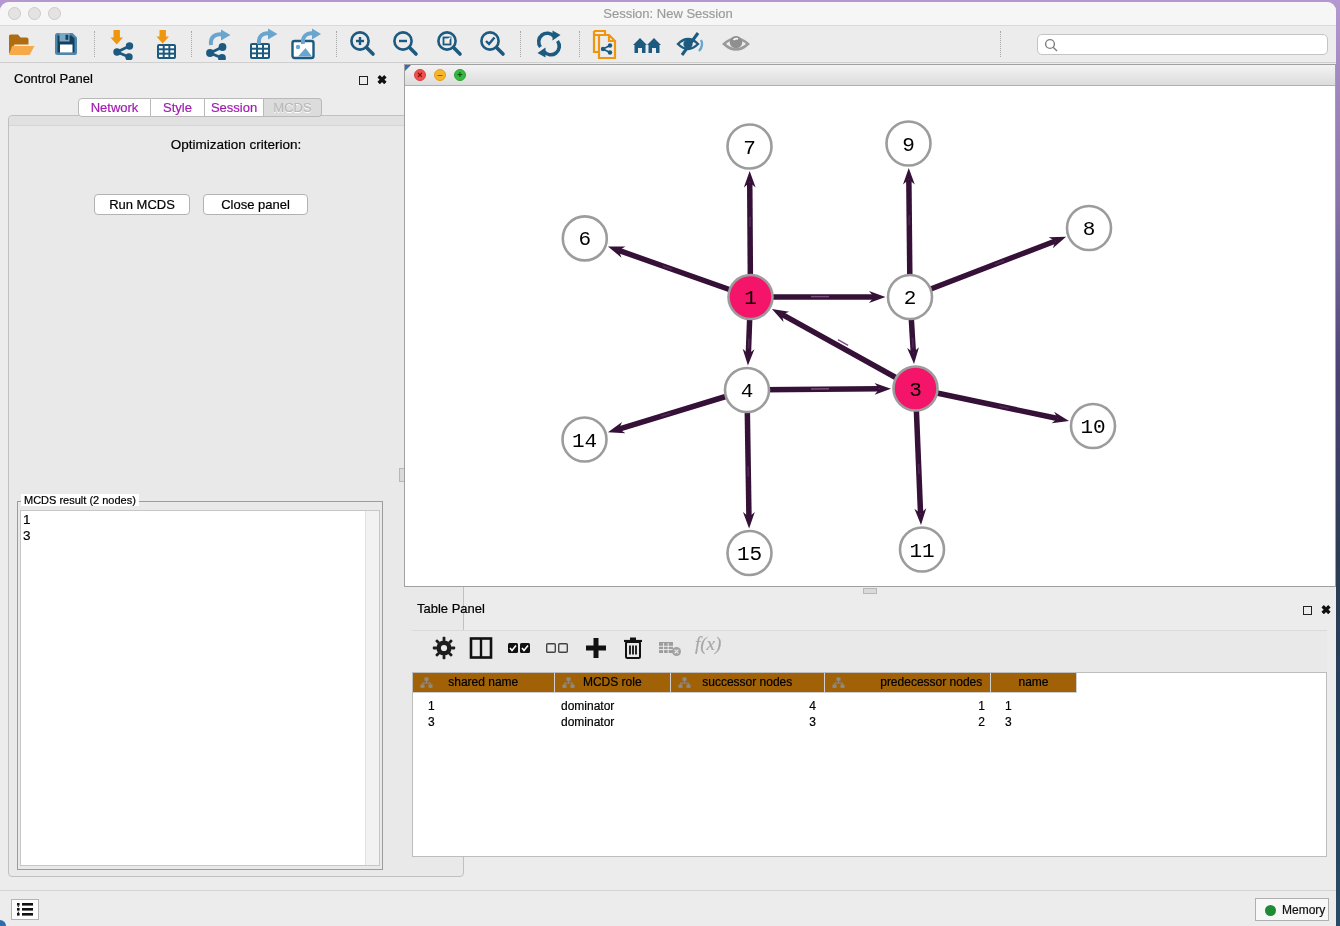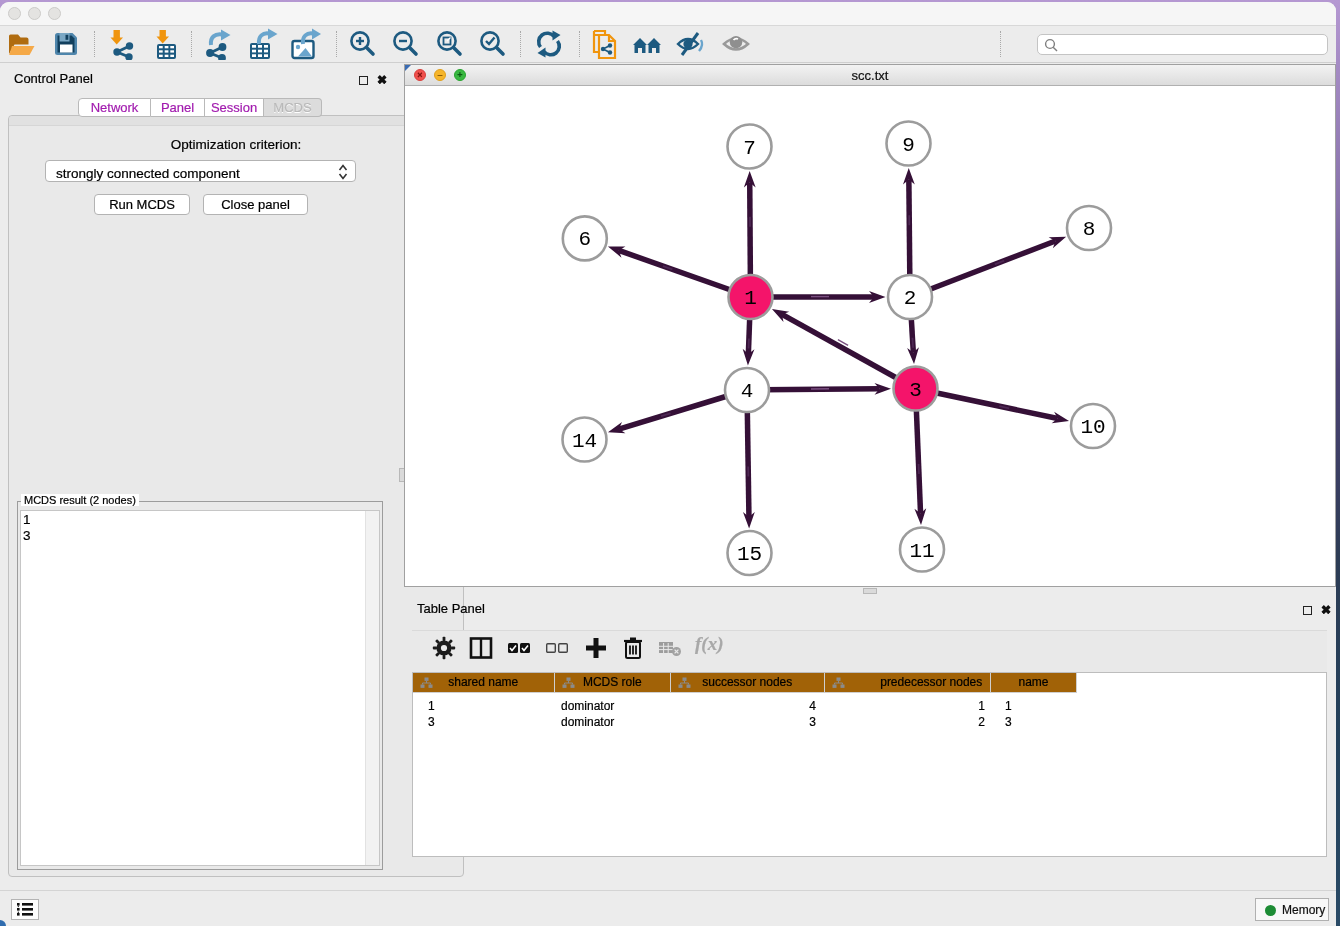--- a/index.html
+++ b/index.html
@@ -28,21 +28,21 @@
 #cp-box { position:absolute; left:8px; top:52px; width:456px; height:762px; background:#e9e9e9; border:1px solid #c0c0c0; border-radius:4px; }
 #cp-tabstrip { position:absolute; left:0; top:0; right:0; height:10px; background:#e1e1e1; border-bottom:1px solid #d6d6d6; border-radius:4px 4px 0 0; }
 .wbtn { position:absolute; background:#fff; border:1px solid #b3b3b3; border-radius:4px; font-size:13px; text-align:center; line-height:19px; }
 #resbox { position:absolute; left:8px; top:385px; width:366px; height:369px; border:1px solid #9c9c9c; }
 #resbox .legend { position:absolute; left:3px; top:-8px; background:#ffffff; font-size:11px; padding:0 3px; }
 #nwin { position:absolute; left:404px; top:64px; width:932px; height:523px; background:#fff; border:1px solid #a0a0a0; }
 #ntitle { position:absolute; left:0; top:0; right:0; height:21px; background:linear-gradient(#f3f3f3,#dcdcdc); border-bottom:1px solid #b0b0b0; }
 #ntitle .txt { position:absolute; left:0; right:0; top:3px; text-align:center; font-size:13px; color:#111; }
 .mac { position:absolute; top:4px; width:12px; height:12px; border-radius:50%; font-size:9px; font-weight:bold; text-align:center; line-height:11px; }
 #tpanel { position:absolute; left:404px; top:595px; width:932px; height:295px; }
-#ttoolbar { position:absolute; left:8px; top:35px; width:915px; height:44px; background:#e9e9e9; border-top:1px solid #dadada; border-bottom:1px solid #dadada;font-weight:bold; }
+#ttoolbar { position:absolute; left:8px; top:35px; width:915px; height:44px; background:#e9e9e9; border-top:1px solid #dadada; border-bottom:1px solid #dadada; }
 .tti { position:absolute; top:4px; }
 #fx { position:absolute; left:283px; top:2px; font-family:"Liberation Serif",serif; font-style:italic; font-size:19px; color:#a8a8a8; }
 #ttable { position:absolute; left:8px; top:77px; width:915px; height:185px; background:#fff; border:1px solid #bdbdbd; }
 #thead { position:absolute; left:0; top:0; height:20px; display:flex; font-size:12px; color:#000; }
 #thead .hc { background:#a16207; border-right:1px solid #cfcfcf; border-bottom:1px solid #cfcfcf; text-align:center; line-height:19px; }
 .trow { position:absolute; font-size:12px; color:#000; }
 #btabs { position:absolute; left:289px; top:271px; height:19px; display:flex; font-size:13px; }
 #statusbar { position:absolute; left:0; top:890px; width:1336px; height:36px; background:#ececec; border-top:1px solid #d4d4d4; }
 #listbtn { position:absolute; left:11px; top:8px; width:28px; height:21px; background:#fdfdfd; border:1px solid #b4b4b4; }
 #membtn { position:absolute; left:1255px; top:7px; width:74px; height:23px; background:#f8f8f8; border:1px solid #b0b0b0; font-size:12px; color:#111; }
@@ -51,20 +51,21 @@
 .handle { position:absolute; background:#dadada; border:1px solid #b8b8b8; }
 #dockdot { position:absolute; left:-6px; top:920px; width:12px; height:12px; border-radius:50%; background:#2f6cae; }
 </style>
 </head>
 <body>
 <div id="winbg"></div>
 <div id="titlebar">
   <div class="tl" style="left:8px;"></div>
     <div class="tl" style="left:28px;"></div>
     <div class="tl" style="left:48px;"></div>
+  <div id="titletext">Session: New Session</div>
 </div>
 <div id="toolbar">
 <div class="sep" style="left:94px;"></div>
     <div class="sep" style="left:191px;"></div>
     <div class="sep" style="left:336px;"></div>
     <div class="sep" style="left:520px;"></div>
     <div class="sep" style="left:579px;"></div>
     <div class="sep" style="left:1000px;"></div>
 <svg class="tbi" style="left:6px;" width="32" height="32" viewBox="0 0 32 32">
 <path d="M3 26 L3 8 Q3 6.5 4.5 6.5 L12 6.5 L14.5 9.5 L20.5 9.5 Q22.5 9.5 22.5 11.5 L22.5 16.5 L8.5 16.5 Z" fill="#b06c10"></path>
@@ -192,34 +193,27 @@
         <circle cx="7" cy="7" r="4.4" fill="none" stroke="#7f7f7f" stroke-width="1.4"></circle>
         <line x1="10.2" y1="10.2" x2="14" y2="14" stroke="#7f7f7f" stroke-width="1.4"></line>
       </svg>
     </div>
 </div>
 <div id="cpanel">
   <div class="phead" style="left:14px; top:8px;">Control Panel</div>
   <div class="pbtns" style="left:359px; top:8px;"><span class="float-ico"></span><span class="close-ico">✖</span></div>
   <div id="cp-tabs">
     <div class="tab first" style="width:73px;">Network</div>
-    <div class="tab" style="width:54px;">Panel</div>
+    <div class="tab" style="width:54px;">Style</div>
     <div class="tab" style="width:59px;">Session</div>
     <div class="tab last sel" style="width:58px;">MCDS</div>
   </div>
   <div id="cp-box">
     <div id="cp-tabstrip"></div>
     <div style="position:absolute; left:0; right:0; top:21px; text-align:center; font-size:13.5px;">Optimization criterion:</div>
-    <div class="wbtn" style="left:36px; top:44px; width:311px; height:22px;">
-      <span style="position:absolute; left:10px; top:3px; font-size:13.5px;">strongly connected component</span>
-      <svg style="position:absolute; right:7px; top:3px;" width="10" height="16" viewBox="0 0 10 16">
-        <path d="M1.5 6 L5 1.5 L8.5 6" fill="none" stroke="#333" stroke-width="1.6"></path>
-        <path d="M1.5 10 L5 14.5 L8.5 10" fill="none" stroke="#333" stroke-width="1.6"></path>
-      </svg>
-    </div>
     <div class="wbtn" style="left:85px; top:78px; width:96px; height:21px;">Run MCDS</div>
     <div class="wbtn" style="left:194px; top:78px; width:105px; height:21px;">Close panel</div>
     <div id="resbox">
       <div class="legend">MCDS result (2 nodes)</div>
       <div style="position:absolute; left:2px; top:8px; right:2px; bottom:3px; background:#fff; border:1px solid #c6c6c6;">
         <div style="padding:1px 0 0 2px; line-height:16px; font-size:13.5px;">1<br>3</div>
         <div style="position:absolute; right:0; top:0; bottom:0; width:14px; background:#f2f2f2; border-left:1px solid #e2e2e2;"></div>
       </div>
     </div>
   </div>
@@ -227,21 +221,20 @@
 <div class="handle" style="left:399px; top:468px; width:6px; height:14px;"></div>
 <div class="handle" style="left:863px; top:588px; width:14px; height:6px;"></div>
 <div id="nwin">
   <div id="ntitle">
     <svg style="position:absolute;left:0;top:0;" width="6" height="6" viewBox="0 0 6 6">
         <path d="M0 0 L6 0 L0 6 Z" fill="#3b6cb4"></path>
       </svg>
     <div class="mac" style="left:9px;  background:#f0504c; border:1px solid #d8413d; color:#7c100d;">×</div>
     <div class="mac" style="left:29px; background:#f6b52a; border:1px solid #e0a01c; color:#8a5d07;">–</div>
     <div class="mac" style="left:49px; background:#39b841; border:1px solid #28a430; color:#0c5c14;">+</div>
-    <div class="txt">scc.txt</div>
   </div>
 </div>
 <svg id="graph" style="position:absolute; left:405px; top:87px;" width="930" height="499" viewBox="0 0 930 499">
 <defs>
       <marker id="ah" viewBox="0 0 15 11" refX="14" refY="5.5" markerWidth="15" markerHeight="11" orient="auto" markerUnits="userSpaceOnUse">
 <path d="M14.5 5.5 L0 0 L4 5.5 L0 11 Z" fill="#351037"></path>
       </marker>
     </defs>
 <line x1="345.5" y1="210.0" x2="344.74" y2="95.50" stroke="#351037" stroke-width="5.5"></line>
 <polygon points="344.66,84.00 350.67,100.46 344.74,95.50 338.87,100.54" fill="#351037"></polygon>

